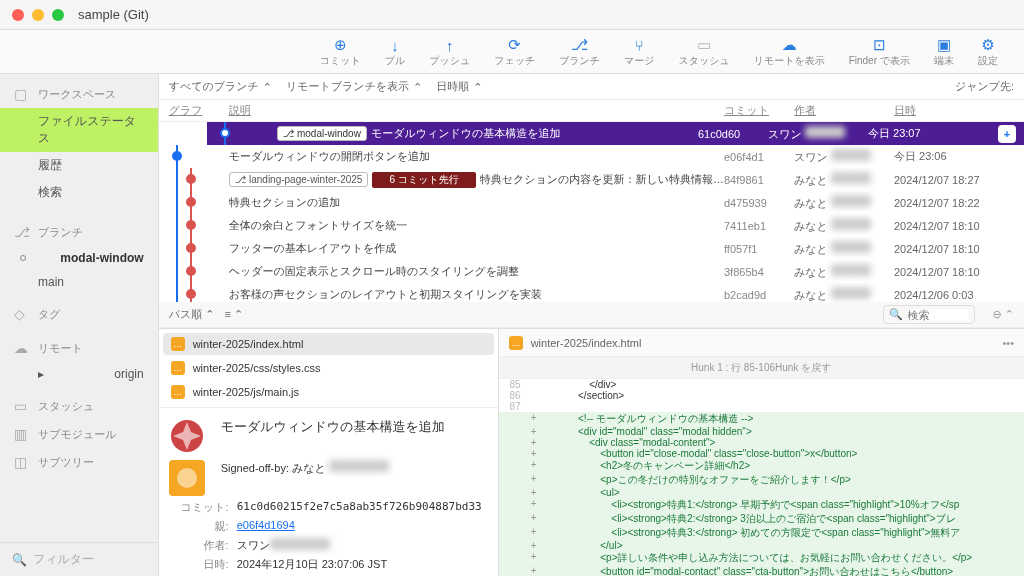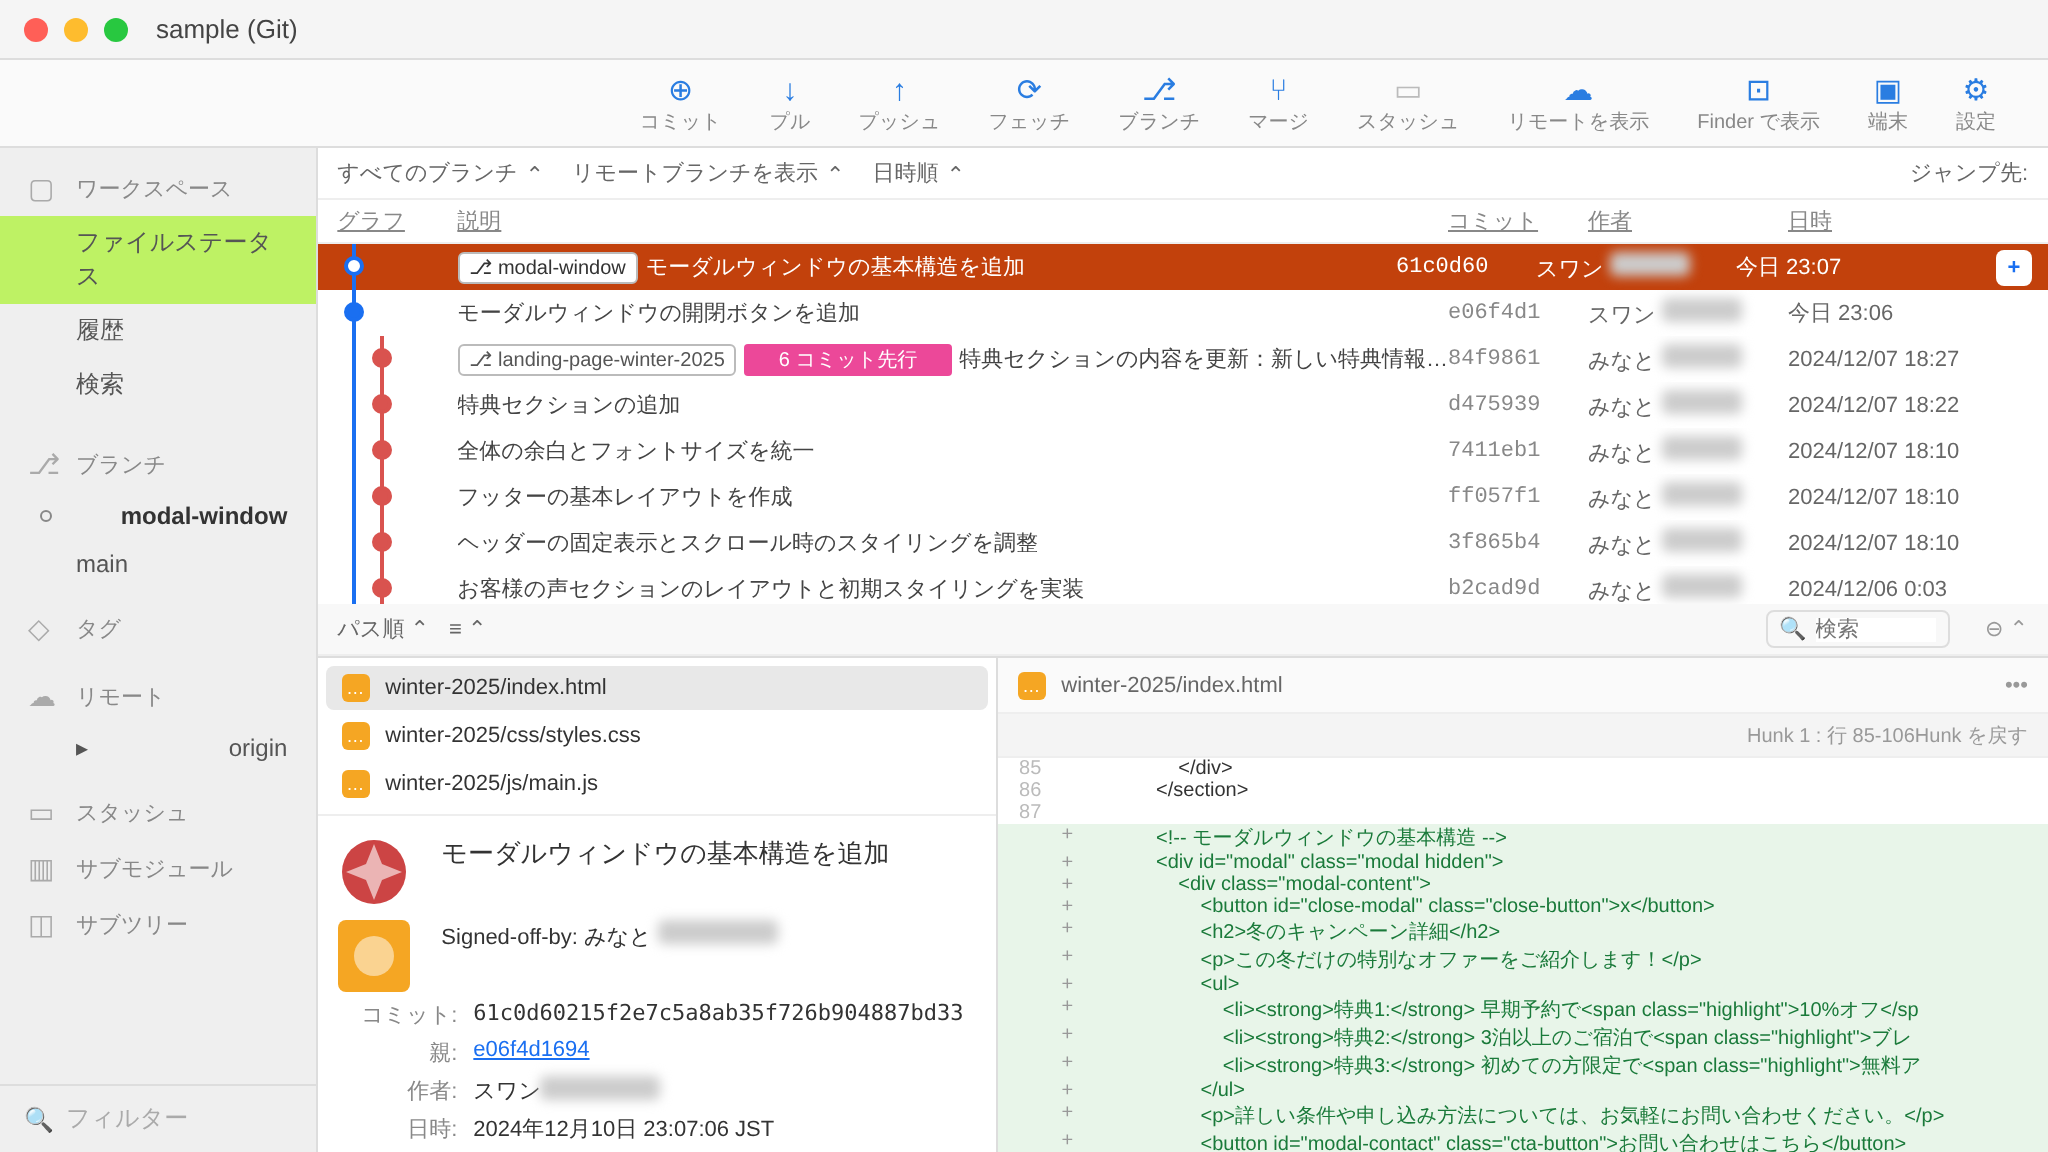--- a/index.html
+++ b/index.html
@@ -25,48 +25,48 @@
 .count { background:#888; color:#fff; border-radius:4px; padding:0 5px; font-size:10px; }
 .filter { margin-top:auto; padding:8px 12px; color:#aaa; display:flex; align-items:center; gap:6px; border-top:1px solid #ddd }
 .content { flex:1; display:flex; flex-direction:column; background:#fff; }
 .filterbar { height:26px; display:flex; align-items:center; padding:0 10px; gap:14px; border-bottom:1px solid #eee; font-size:11px; color:#666 }
 .filterbar .sel { display:flex; align-items:flex-end; gap:4px }
 .jump { margin-left:auto; }
 .gridhead { height:22px; display:flex; align-items:center; border-bottom:1px solid #eee; font-size:11px; color:#888;text-decoration:underline; }
 .col-graph{width:70px;padding-left:10px}.col-desc{flex:1}.col-hash{width:70px}.col-auth{width:100px}.col-date{width:130px;padding-right:30px}
 .commits { overflow-y:auto; height:180px; position:relative; scrollbar-width:thin; }
 .commit-row { height:23px; display:flex; align-items:center; font-size:11px; color:#444; white-space:nowrap; overflow:hidden }
-.commit-row.sel { background:#c2410c; color:#fff; }
+.commit-row.sel { background:#4c1d95; color:#fff;margin-left:48px; }
 .commit-row.sel .hash, .commit-row.sel .auth, .commit-row.sel .date { color:#fff }
 .graph { width:70px; position:relative; height:100% }
 .graph svg { position:absolute; top:0; left:10px; }
 .desc { flex:1; overflow:hidden; text-overflow:ellipsis; display:flex; align-items:center; gap:4px; }
-.hash { width:70px; color:#888; font-family:Liberation Mono, monospace }
+.hash { width:70px; color:#888; font-family:Liberation Sans, sans-serif }
 .auth { width:100px; color:#666 }
 .date { width:130px; color:#666 }
 .branch-tag { background:#fff; border:1px solid #bbb; border-radius:3px; padding:1px 5px; font-size:10px; color:#555; display:inline-flex; align-items:center; gap:3px }
 .commit-row.sel .branch-tag { color:#333 }
-.badge { background:#ec4899; color:#fff; padding:1px 17px; border-radius:2px; font-size:10px }
+.badge { background:#7f1d1d; color:#fff; padding:1px 17px; border-radius:2px; font-size:10px }
 .plus-btn { width:18px; height:18px; background:#fff; border-radius:4px; color:#1a6ff1; display:flex; align-items:center; justify-content:center; font-weight:bold; margin-right:8px }
 .bottom { flex:1; display:flex; border-top:1px solid #ddd; min-height:0; }
 .pathbar { height:26px; display:flex; align-items:center; padding:0 10px; gap:10px; background:#f8f8f8; border-bottom:1px solid #eee; font-size:11px; color:#666 }
 .search { margin-left:auto; display:flex; align-items:center; gap:4px; border:1px solid #ddd; border-radius:4px; padding:2px 6px; }
 .search input { border:none; outline:none; width:60px; font-size:11px; }
 .files-pane { width:340px; display:flex; flex-direction:column; border-right:1px solid #ddd }
 .file-list { padding:4px; display:flex; flex-direction:column; gap:2px; }
 .file-item { display:flex; align-items:center; gap:8px; padding:4px 8px; font-size:11px; border-radius:4px; }
 .file-item.sel { background:#e8e8e8 }
 .file-ico { width:14px; height:14px; background:#f5a623; border-radius:3px; display:flex; align-items:center; justify-content:center; color:#fff; font-size:9px }
 .commit-detail { padding:10px; font-size:11px; border-top:1px solid #eee; overflow:auto; }
 .commit-detail .row { display:flex; margin-top:4px }
 .commit-detail .lbl { width:60px; color:#888; text-align:right; margin-right:8px }
 .avatar { width:36px; height:36px; display:inline-block; vertical-align:top; margin-right:8px }
 .diff-pane { flex:1; display:flex; flex-direction:column; min-width:0; }
 .diff-head { height:28px; display:flex; align-items:center; padding:0 10px; gap:8px; border-bottom:1px solid #eee; background:#fafafa; font-size:11px; color:#666 }
-.diff-sub { height:22px; display:flex; align-items:center; padding:0 10px; background:#f4f4f4; border-bottom:1px solid #eee; font-size:10px; color:#999; justify-content:flex-end }
+.diff-sub { height:22px; display:flex; align-items:center; padding:0 10px; background:#f4f4f4; border-bottom:1px solid #eee; font-size:10px; color:#999; justify-content:center }
 .diff-body { flex:1; overflow:auto; font-family:monospace; font-size:10px; }
 .diff-line { display:flex; white-space:pre; }
 .ln { width:28px; text-align:right; color:#bbb; padding-right:6px; user-select:none }
 .gut { width:14px; text-align:center; color:#999 }
 .code { flex:1; padding-left:4px }
 .diff-line.add { background:#e8f5e9 }
 .diff-line.add .code { color:#1a7a3a }
 a.link { color:#1a6ff1; text-decoration:underline }
 .blur { filter:blur(3px); color:#ccc; background:#ccc; border-radius:3px; display:inline-block; width:60px; height:12px; }
 </style>

